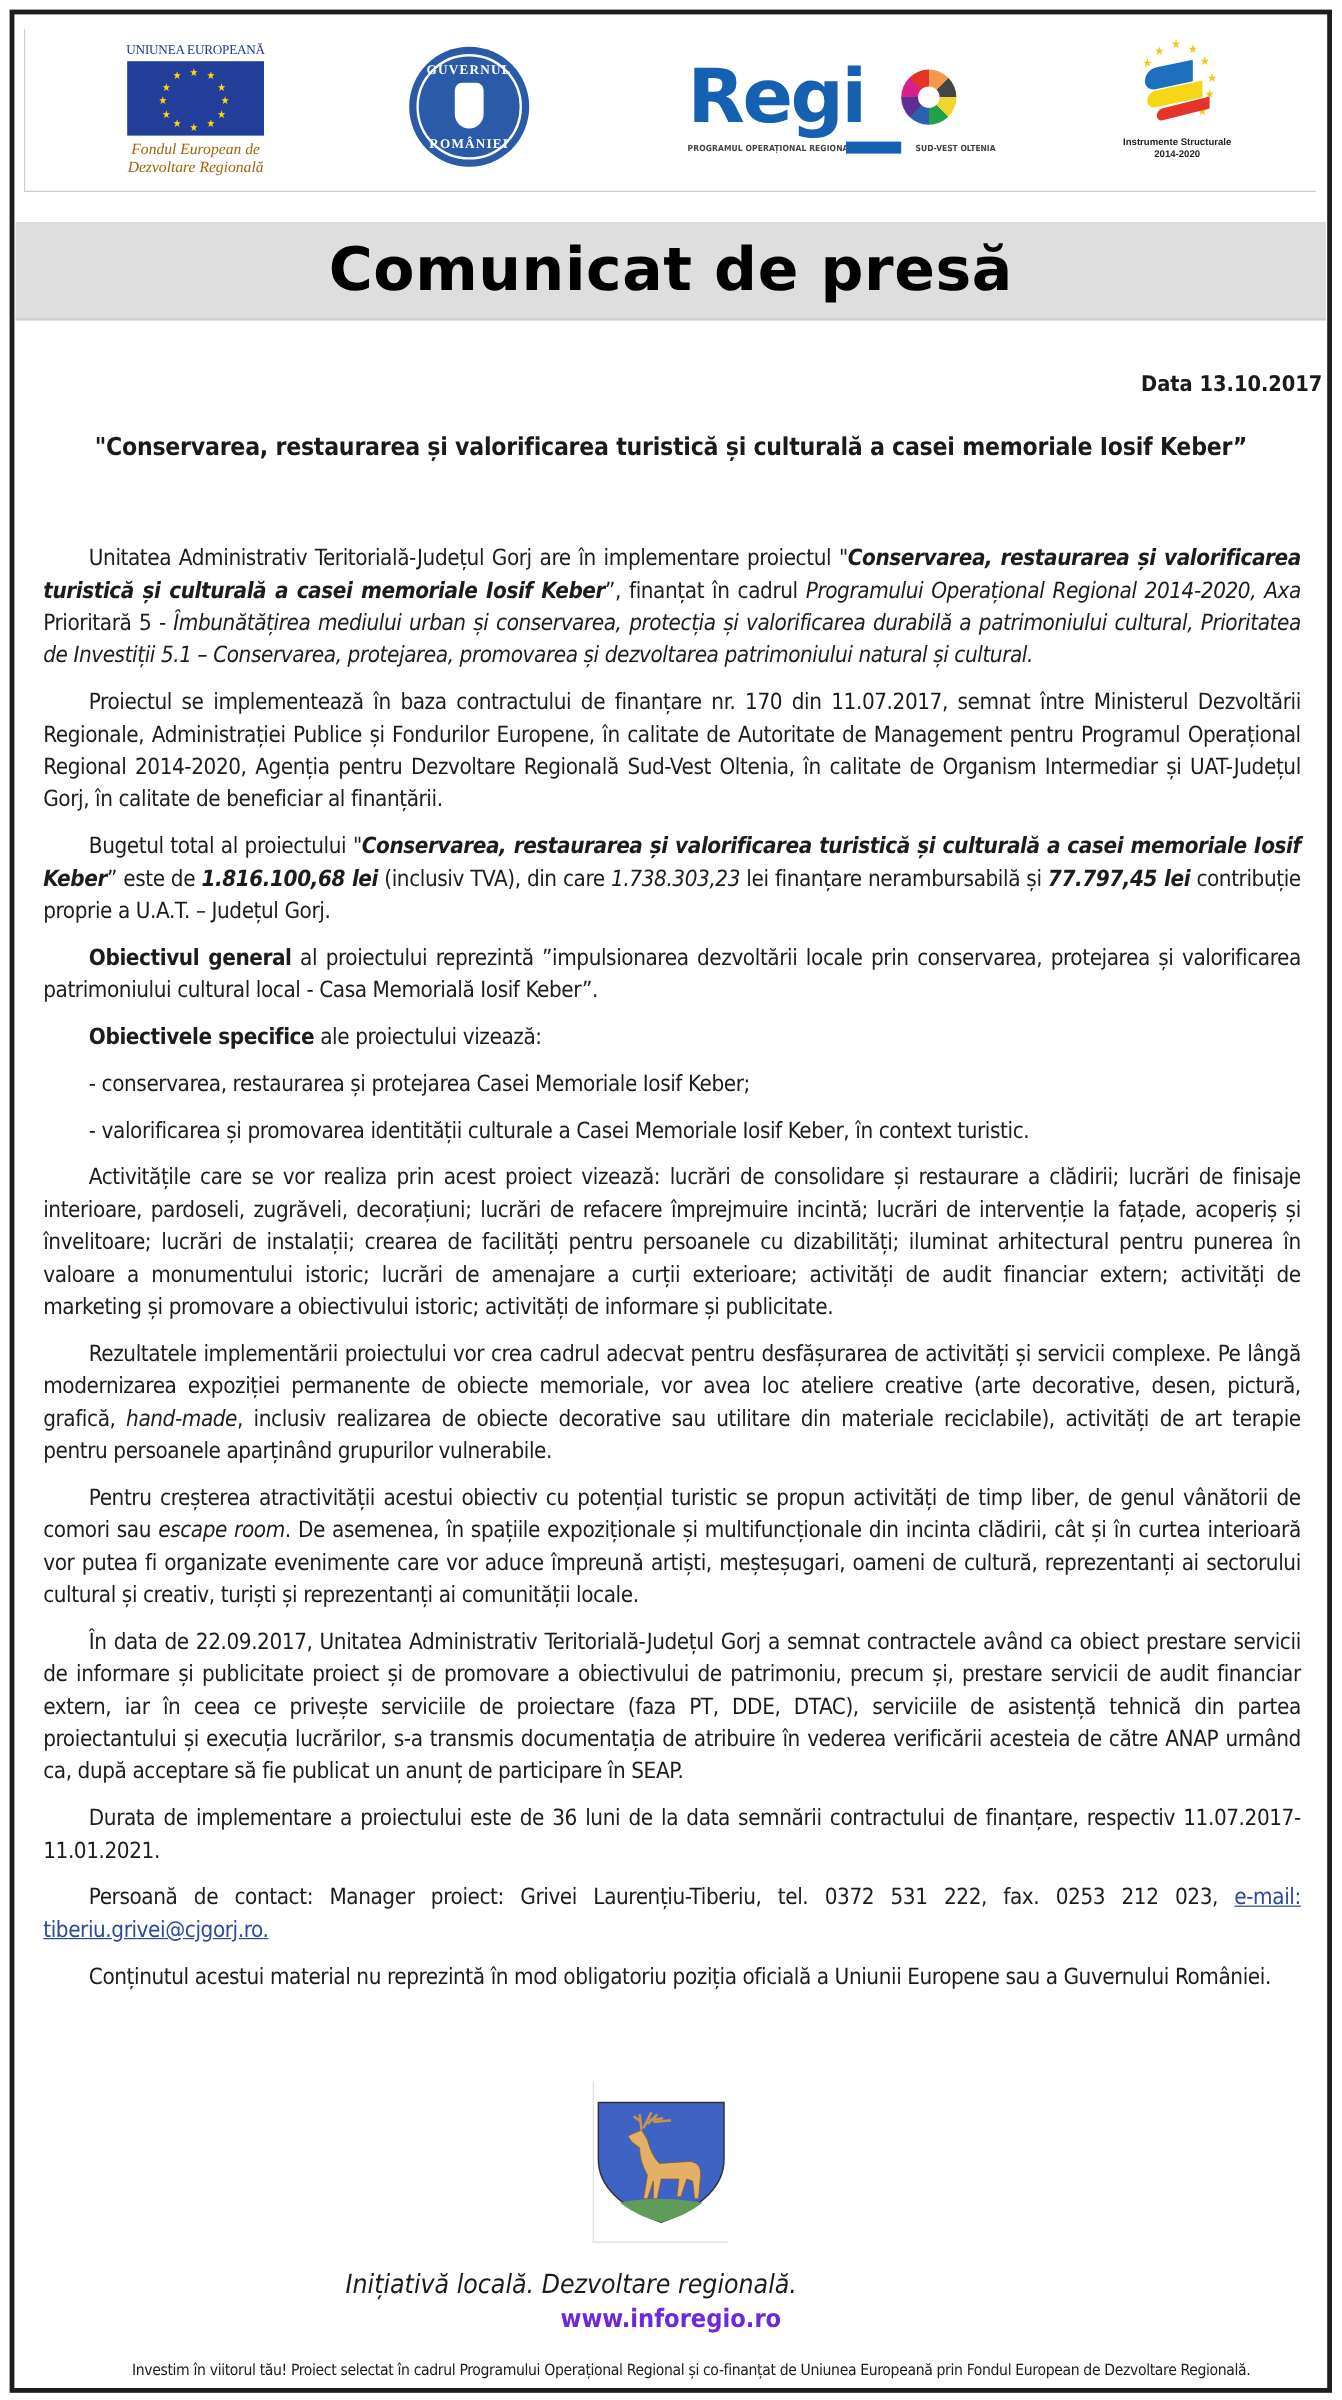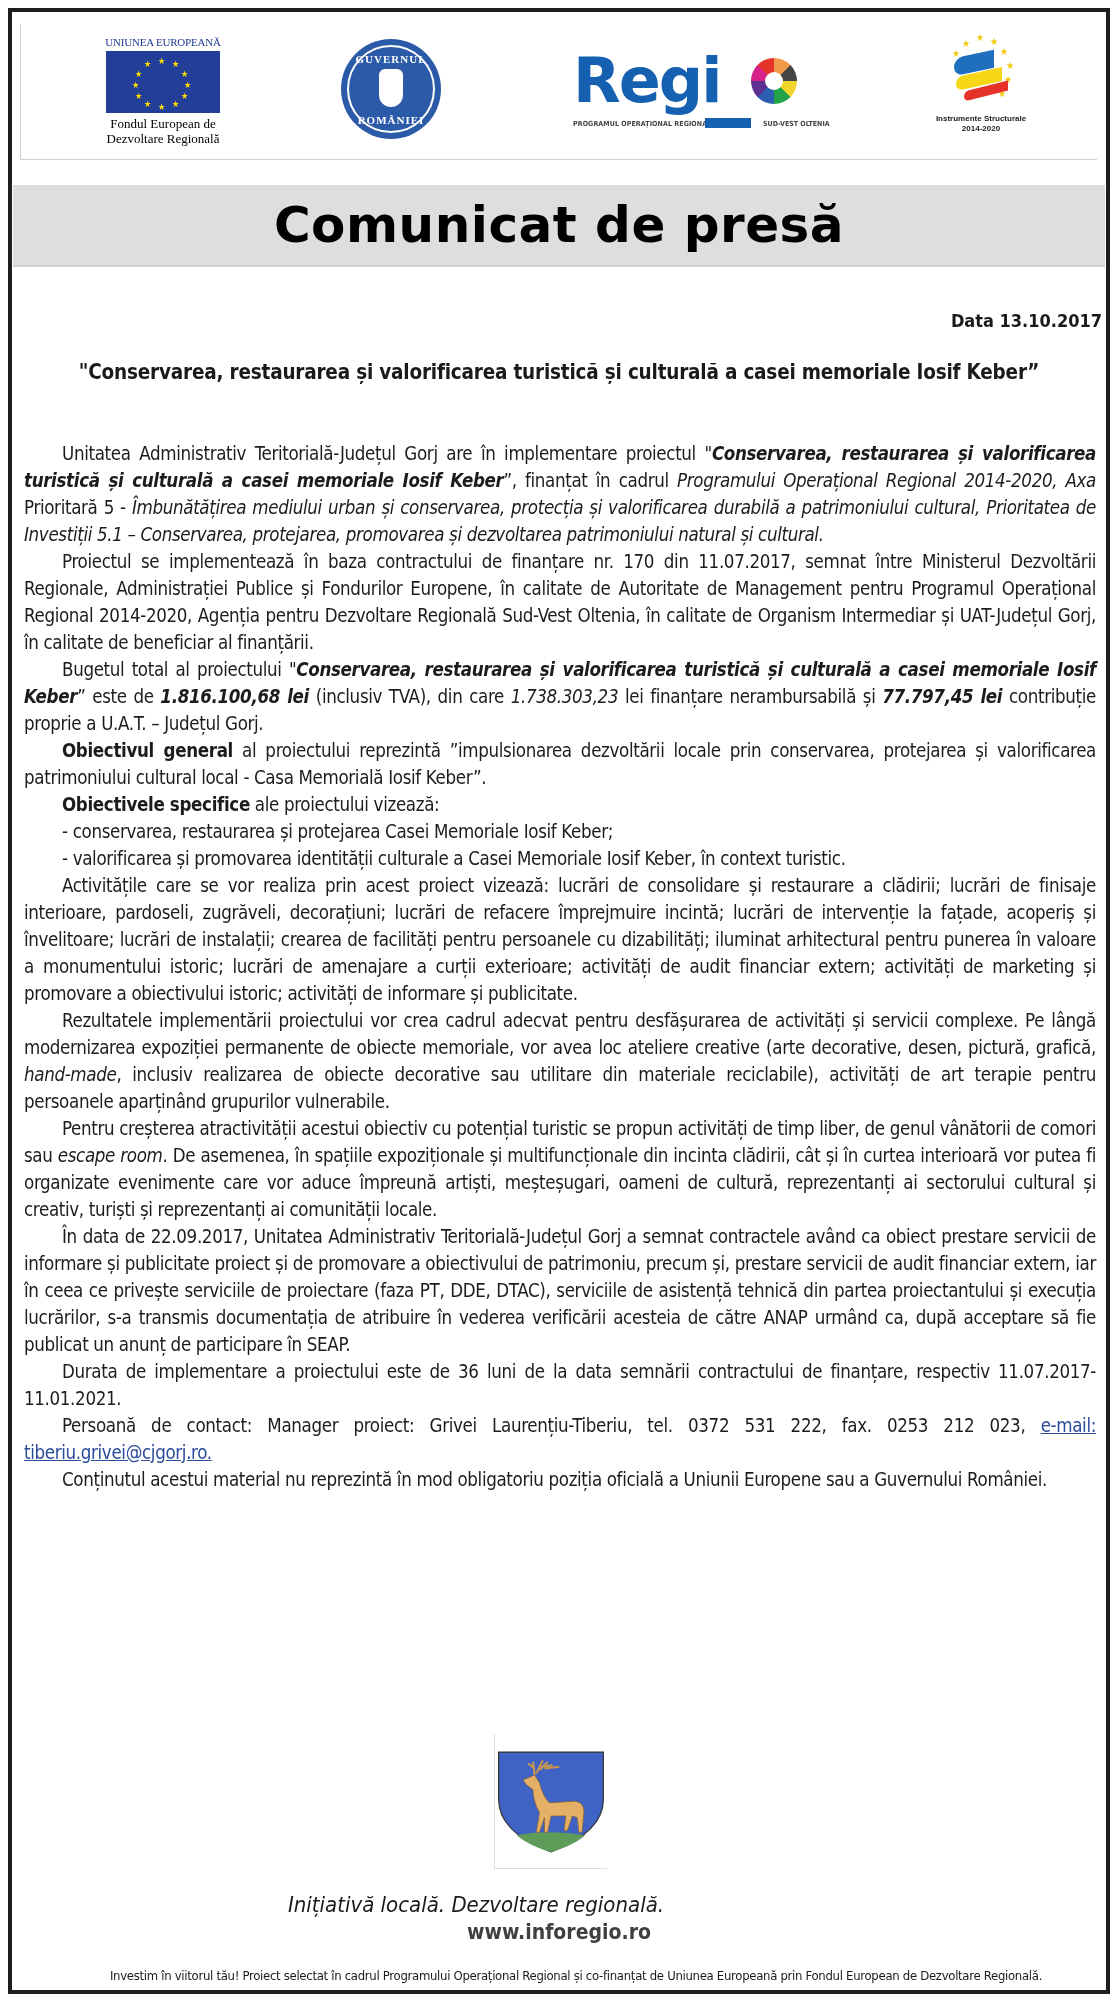--- a/index.html
+++ b/index.html
@@ -4,21 +4,21 @@
 <style>
   html, body { margin: 0; padding: 0; background: #ffffff; }
   body { width: 1118px; height: 2000px; position: relative; overflow: hidden; font-family: "DejaVu Sans Condensed", "DejaVu Sans", sans-serif; color: #1a1a1a; }
   .frame { position: absolute; left: 8px; top: 8px; width: 1094px; height: 1978px; border: 4px solid #1e1e1e; box-sizing: content-box; background: #fff; }
   .logos { position: absolute; left: 8px; top: 12px; width: 1076px; height: 135px; border-left: 1px solid #cfcfcf; border-bottom: 1px solid #cfcfcf; }
   .logo { position: absolute; }
   .eu { left: 82px; top: 12px; width: 120px; text-align: center; }
   .eu .cap { font-family: "Liberation Serif", serif; font-size: 11px; color: #1f3a93; letter-spacing: -0.2px; }
   .eu .flag { width: 114px; height: 62px; background: #233e99; margin: 3px auto 3px; position: relative; }
   .eu .flag span { position: absolute; color: #ffdd00; font-size: 9px; line-height: 9px; }
-  .eu .sub { font-family: "Liberation Serif", serif; font-size: 13px; color: #000000; line-height: 15px; }
+  .eu .sub { font-family: "Liberation Serif", serif; font-size: 13px; color: #a16207; line-height: 15px; font-style: italic; }
   .gov { left: 320px; top: 15px; width: 100px; height: 100px; border-radius: 50%; background: #2b5aa8; color: #fff; }
   .gov .ring { position: absolute; left: 6px; top: 6px; width: 84px; height: 84px; border: 2px solid #ffffff; border-radius: 50%; }
   .gov .t1 { position: absolute; top: 14px; width: 100%; text-align: center; font-family: "Liberation Serif", serif; font-size: 11px; font-weight: bold; letter-spacing: 1px; }
   .gov .t2 { position: absolute; bottom: 13px; width: 100%; text-align: center; font-family: "Liberation Serif", serif; font-size: 11px; font-weight: bold; letter-spacing: 1px; }
   .gov .eagle { position: absolute; left: 38px; top: 30px; width: 24px; height: 38px; background: #fff; border-radius: 6px 6px 12px 12px; }
   .regio { left: 552px; top: 26px; width: 260px; height: 90px; }
   .regio .word { font-family: "DejaVu Sans", sans-serif; font-weight: bold; font-size: 62px; color: #1560b0; line-height: 62px; letter-spacing: -2px; position: absolute; left: 0; top: 0; }
   .regio .oct { position: absolute; left: 178px; top: 8px; width: 46px; height: 46px; border-radius: 50%;
     background: conic-gradient(#f29a4b 0 45deg, #444 45deg 90deg, #f2d52a 90deg 135deg, #23a24a 135deg 180deg, #2c5fb0 180deg 225deg, #5e2f92 225deg 270deg, #d6218a 270deg 315deg, #e63329 315deg 360deg); }
   .regio .oct::after { content: ""; position: absolute; left: 14px; top: 14px; width: 18px; height: 18px; background: #fff; border-radius: 50%; }
@@ -33,30 +33,30 @@
   .is .star { position: absolute; color: #f2c811; font-size: 10px; }
   .is .cap { font-family: "Liberation Sans", sans-serif; font-size: 8px; font-weight: bold; color: #222; line-height: 10px; margin-top: 8px; }
 
   .banner { position: absolute; left: 1px; top: 173px; width: 1092px; height: 80px; background: #dedede; border-bottom: 2px solid #cfcfcf; text-align: center; }
   .banner h1 { margin: 0; font-family: "DejaVu Sans", sans-serif; font-weight: bold; font-size: 50px; color: #000000; line-height: 80px; letter-spacing: 0.5px; }
 
   .date { position: absolute; right: 4px; top: 298px; font-size: 18px; font-weight: bold; color: #1a1a1a; }
   .ptitle { position: absolute; left: 0; top: 348px; width: 1094px; text-align: center; font-size: 20.5px; font-weight: bold; color: #1a1a1a; letter-spacing: -0.2px; }
 
   .body { position: absolute; left: 12px; top: 428px; width: 1072px; font-size: 18.6px; line-height: 27px; text-align: justify; color: #1c1c1c; letter-spacing: -0.35px; }
-  .body p { margin: 0; text-indent: 38px; }
+  .body p { margin: 12px; text-indent: 38px; }
   .body p.li { text-indent: 38px; }
   .body b { font-weight: bold; }
   .body i { font-style: italic; }
   .body a { color: #2a4a9a; text-decoration: underline; }
 
   .crest { position: absolute; left: 482px; top: 1722px; width: 112px; height: 134px; border-left: 1px solid #ddd; border-bottom: 1px solid #ddd; }
   .crest .shield { position: absolute; left: 14px; top: 12px; width: 132px; height: 126px; }
   .slogan { position: absolute; left: 0; top: 1880px; width: 928px; text-align: center; font-size: 22px; font-style: italic; color: #1a1a1a; }
-  .site { position: absolute; left: 0; top: 1908px; width: 1094px; text-align: center; font-size: 21px; font-weight: bold; color: #404040; }
+  .site { position: absolute; left: 0; top: 1908px; width: 1094px; text-align: center; font-size: 21px; font-weight: bold; color: #6d28d9; }
   .foot { position: absolute; left: 0; top: 1956px; width: 1094px; text-align: center; font-size: 13px; color: #1a1a1a; letter-spacing: -0.3px; margin-left: 17px; }
 </style>
 </head>
 <body>
 
 <div class="frame">
 
   <div class="logos">
     <div class="logo eu">
       <div class="cap">UNIUNEA EUROPEANĂ</div>

